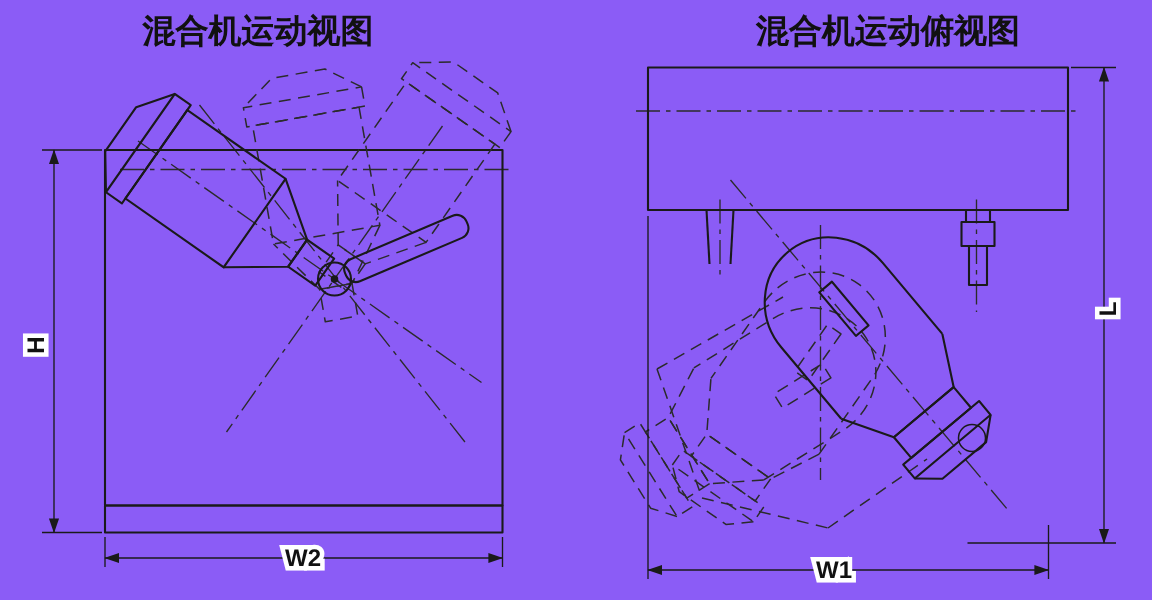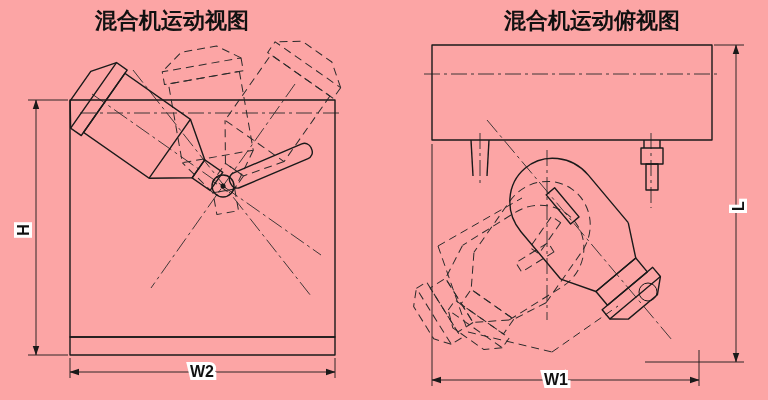--- a/index.html
+++ b/index.html
@@ -1,21 +1,21 @@
 <!DOCTYPE html>
 <html><head>
 <meta charset="utf-8">
 <style>
   html,body{margin:0;padding:0;}
   body{
     width:768px;height:400px;overflow:hidden;
     background:#ffffff;
     font-family:"Liberation Sans", sans-serif;
   }
-  .stage{position:relative;width:768px;height:400px;background:#fca5a5;}
+  .stage{position:relative;width:768px;height:400px;background:#8b5cf6;}
   svg{display:block;}
   .obj  {stroke:#1a1a1a;stroke-width:1.4;fill:none;stroke-linejoin:round;}
   .thin {stroke:#1a1a1a;stroke-width:1;fill:none;}
   .dash {stroke:#2b2b2b;stroke-width:1;fill:none;stroke-dasharray:8 5;stroke-linejoin:round;}
   .cl   {stroke:#2b2b2b;stroke-width:0.9;fill:none;stroke-dasharray:16 4 3 4;}
   .dim  {stroke:#1a1a1a;stroke-width:0.9;fill:none;}
   text.title{
     font-family:"Liberation Sans","DejaVu Sans",sans-serif;
     font-size:22px;font-weight:bold;fill:#111;
   }

